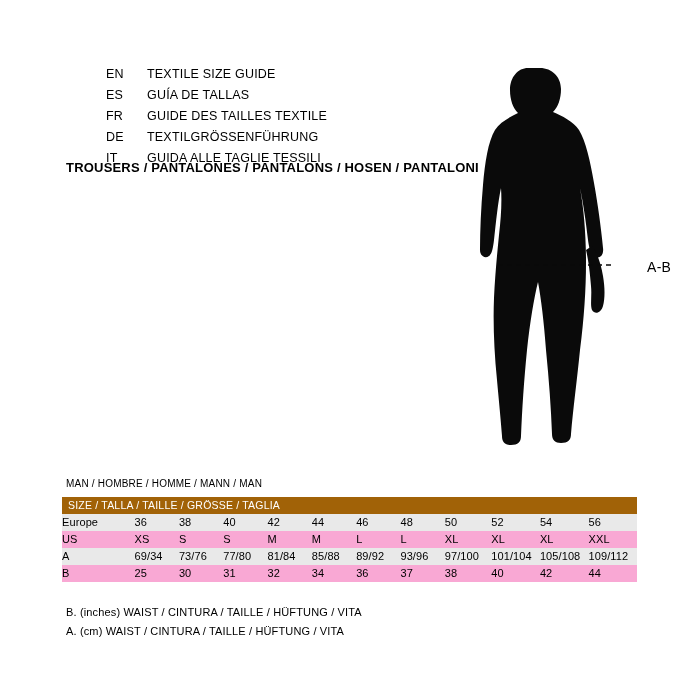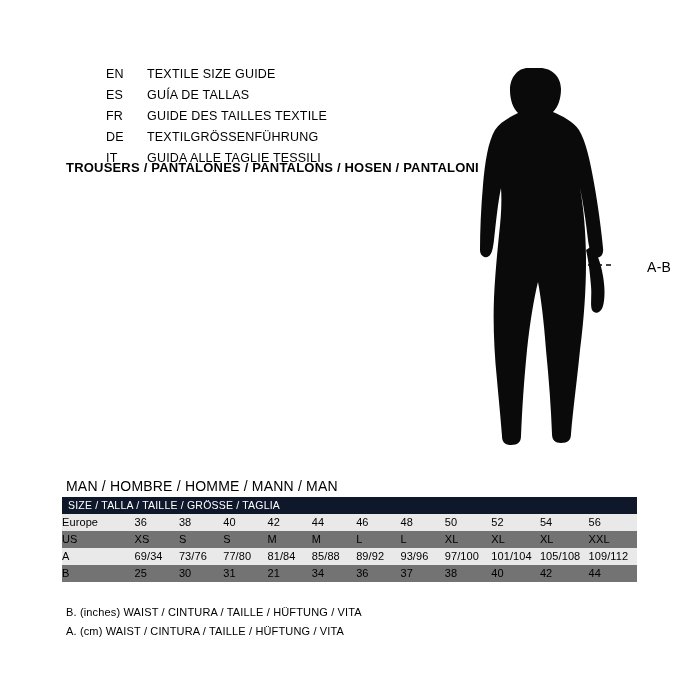--- a/index.html
+++ b/index.html
@@ -75,49 +75,49 @@
     font-size: 14px;
     letter-spacing: 0.3px;
     margin-left: 39px;
   }
 
   
   .gender-label {
     position: absolute;
     left: 66px;
     top: 478px;
-    font-size: 14px;
+    font-size: 10px;
     letter-spacing: 0.2px;
   }
 
   table.size-table {
     position: absolute;
     left: 62px;
     top: 497px;
     width: 575px;
     border-collapse: collapse;
     font-size: 11px;
   }
   table.size-table td {
     padding: 0;
     height: 17px;
     line-height: 17px;
     letter-spacing: 0.1px;
   }
   tr.header-row {
-    background: #0f172a;
+    background: #a16207;
     color: #ffffff;
   }
   tr.header-row td {
     font-size: 10.5px;
     letter-spacing: 0.2px;
     padding-left: 6px;
   }
   tr.row-light { background: #e9e9e9; }
-  tr.row-dark  { background: #737373; padding-left: 8px; }
+  tr.row-dark  { background: #f9a8d4; padding-left: 8px; }
   td.label-cell {
     width: 92px;
     padding-left: 6px;
     margin-top: 16px;
   }
   td.val-cell {
     width: 53px;
     text-align: left;
   }
 
@@ -266,21 +266,21 @@
         <td class="val-cell">101/104</td>
         <td class="val-cell">105/108</td>
         <td class="val-cell">109/112</td>
       </tr>
 
       <tr class="row-dark">
         <td class="label-cell">B</td>
         <td class="val-cell">25</td>
         <td class="val-cell">30</td>
         <td class="val-cell">31</td>
-        <td class="val-cell">21</td>
+        <td class="val-cell">32</td>
         <td class="val-cell">34</td>
         <td class="val-cell">36</td>
         <td class="val-cell">37</td>
         <td class="val-cell">38</td>
         <td class="val-cell">40</td>
         <td class="val-cell">42</td>
         <td class="val-cell">44</td>
       </tr>
     </tbody>
   </table>

